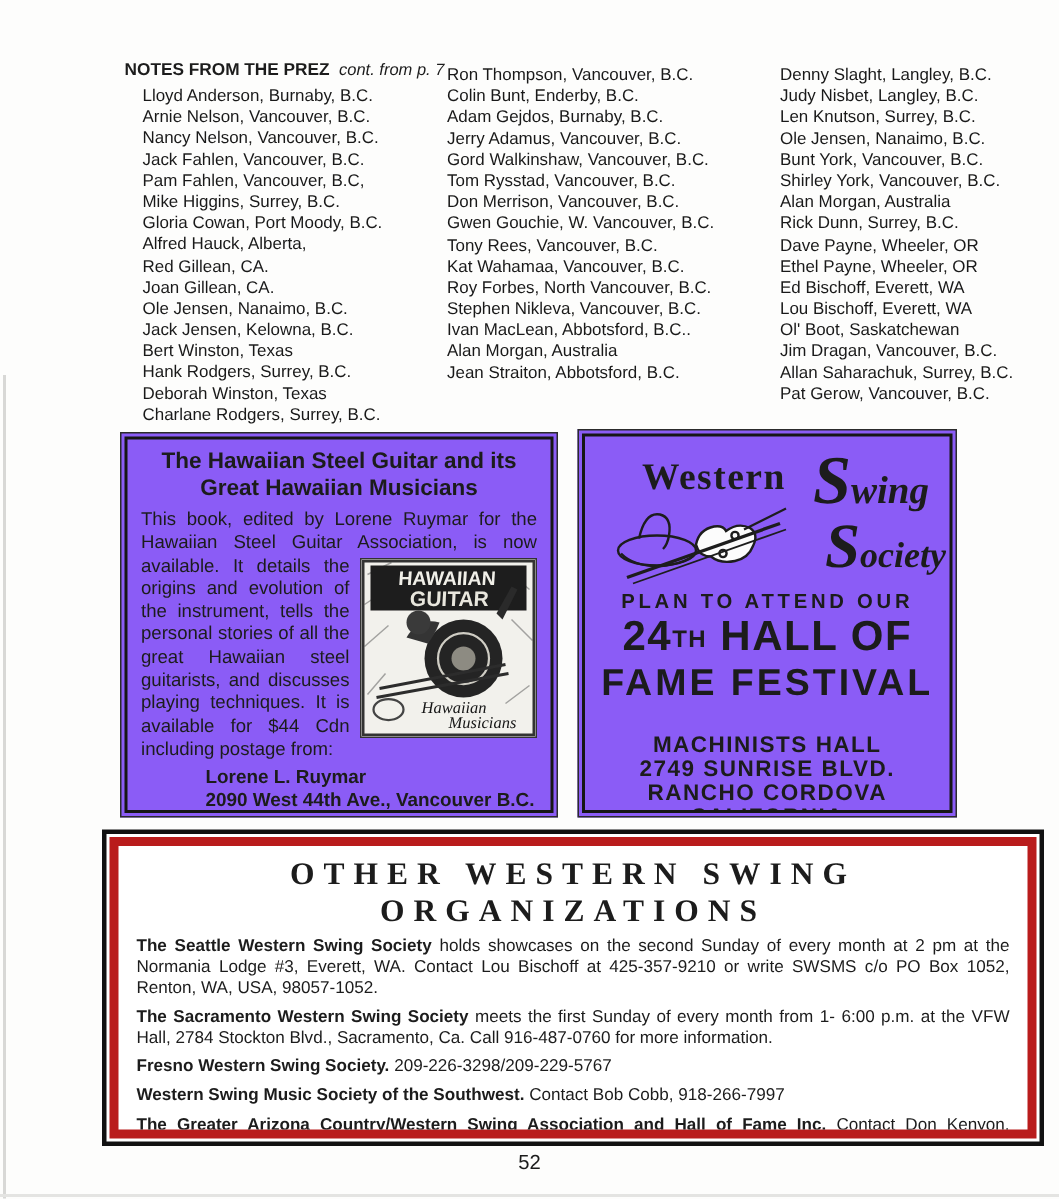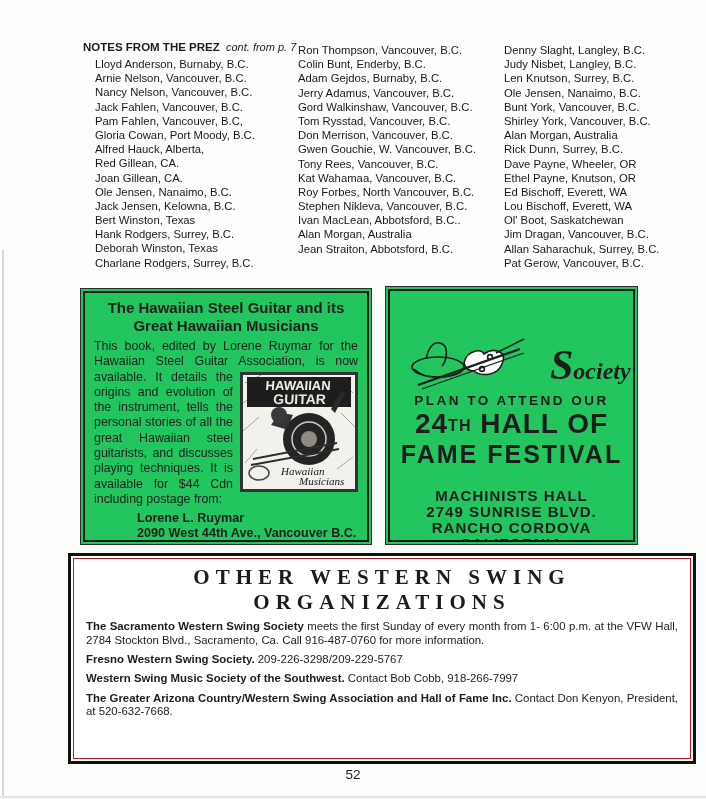--- a/index.html
+++ b/index.html
@@ -11,25 +11,25 @@
   }
   .scan-edge-left{position:absolute;left:2px;top:250px;width:2px;height:549px;background:#d8d8d6;}
   .scan-edge-bottom{position:absolute;left:0;top:796px;width:706px;height:2px;background:#e4e4e2;}
 
   
   .notes-header{position:absolute;left:83px;top:41px;font-size:11.5px;font-weight:bold;white-space:nowrap;}
   .notes-header .cont{font-weight:normal;font-style:italic;font-size:11px;}
   .name-col{position:absolute;font-size:11.3px;line-height:14.2px;white-space:nowrap;font-weight:500;color:#191919;}
   .col1{left:95px;top:57px;}
   .col2{left:298px;top:43px;}
-  .col3{left:504px;top:43px;}
+  .col3{left:520px;top:43px;}
   .name-line{height:14.2px;}
 
   
-  .dbox{position:absolute;background:#22c55e;border:1.5px solid #2b2b2b;padding:2px;box-sizing:border-box;}
+  .dbox{position:absolute;background:#8b5cf6;border:1.5px solid #2b2b2b;padding:2px;box-sizing:border-box;}
   .dbox-inner{border:2.5px solid #161616;height:100%;box-sizing:border-box;overflow:hidden;}
 
   
   .hawaiian{left:80px;top:288px;width:292px;height:257px;}
   .hawaiian .title{font-weight:bold;font-size:15px;line-height:18px;text-align:center;margin:6px 8px 4px;}
   .hawaiian .body{font-size:12.4px;line-height:15.3px;text-align:justify;margin:2px 9px 0;}
   .book-cover{float:right;width:116px;height:118px;margin:2px 0 2px 7px;border:1.5px solid #333;background:#f4f3f0;}
   .contact{font-weight:bold;font-size:12.6px;line-height:15px;margin:4px 0 0 52px;white-space:nowrap;}
 
   
@@ -43,21 +43,21 @@
   .script::first-letter{font-size:1.75em;}
   .hat-fiddle{position:absolute;left:8px;top:32px;}
   .plan{font-weight:bold;font-size:13.5px;letter-spacing:2.5px;margin-top:0;}
   .hof{font-weight:bold;font-size:28px;letter-spacing:1px;line-height:30px;margin-top:1px;}
   .hof .th{font-size:16px;vertical-align:2px;}
   .fame{font-weight:bold;font-size:25px;letter-spacing:2px;line-height:27px;}
   .venue{font-weight:bold;font-size:15px;line-height:16px;letter-spacing:1px;margin-top:20px;}
 
   
   .orgs{left:68px;top:553px;width:628px;height:211px;background:#fff;border:3.5px solid #111;padding:2px;position:absolute;box-sizing:border-box;}
-  .orgs-inner{border:1px solid #b91c1c;height:100%;box-sizing:border-box;padding:4px 12px 0;overflow:hidden;}
+  .orgs-inner{border:6px solid #b91c1c;height:100%;box-sizing:border-box;padding:4px 12px 0;overflow:hidden;}
   .orgs-title{font-family:"Liberation Serif","DejaVu Serif",serif;font-weight:bold;font-size:21px;letter-spacing:6px;text-align:center;margin:2px 0 5px;}
   .org-entry{font-size:11.4px;line-height:13.8px;text-align:justify;margin:0 0 5.5px;}
   .org-entry b{font-weight:bold;}
 
   .page-num{position:absolute;left:0;top:767px;width:706px;text-align:center;font-size:13.5px;font-weight:500;}
   svg{display:block;}
 </style>
 </head>
 <body>
 
@@ -67,20 +67,21 @@
 <div class="notes-header">
   <span>NOTES FROM THE PREZ</span>
   <span class="cont">&nbsp;<span>cont. from p. 7</span></span>
 </div>
 <div class="name-col col1">
     <div class="name-line">Lloyd Anderson, Burnaby, B.C.</div>
     <div class="name-line">Arnie Nelson, Vancouver, B.C.</div>
     <div class="name-line">Nancy Nelson, Vancouver, B.C.</div>
     <div class="name-line">Jack Fahlen, Vancouver, B.C.</div>
     <div class="name-line">Pam Fahlen, Vancouver, B.C,</div>
+    <div class="name-line">Mike Higgins, Surrey, B.C.</div>
     <div class="name-line">Gloria Cowan, Port Moody, B.C.</div>
     <div class="name-line">Alfred Hauck, Alberta,</div>
     <div class="name-line">Red Gillean, CA.</div>
     <div class="name-line">Joan Gillean, CA.</div>
     <div class="name-line">Ole Jensen, Nanaimo, B.C.</div>
     <div class="name-line">Jack Jensen, Kelowna, B.C.</div>
     <div class="name-line">Bert Winston, Texas</div>
     <div class="name-line">Hank Rodgers, Surrey, B.C.</div>
     <div class="name-line">Deborah Winston, Texas</div>
     <div class="name-line">Charlane Rodgers, Surrey, B.C.</div>
@@ -105,21 +106,21 @@
 <div class="name-col col3">
     <div class="name-line">Denny Slaght, Langley, B.C.</div>
     <div class="name-line">Judy Nisbet, Langley, B.C.</div>
     <div class="name-line">Len Knutson, Surrey, B.C.</div>
     <div class="name-line">Ole Jensen, Nanaimo, B.C.</div>
     <div class="name-line">Bunt York, Vancouver, B.C.</div>
     <div class="name-line">Shirley York, Vancouver, B.C.</div>
     <div class="name-line">Alan Morgan, Australia</div>
     <div class="name-line">Rick Dunn, Surrey, B.C.</div>
     <div class="name-line">Dave Payne, Wheeler, OR</div>
-    <div class="name-line">Ethel Payne, Knutson, OR</div>
+    <div class="name-line">Ethel Payne, Wheeler, OR</div>
     <div class="name-line">Ed Bischoff, Everett, WA</div>
     <div class="name-line">Lou Bischoff, Everett, WA</div>
     <div class="name-line">Ol' Boot, Saskatchewan</div>
     <div class="name-line">Jim Dragan, Vancouver, B.C.</div>
     <div class="name-line">Allan Saharachuk, Surrey, B.C.</div>
     <div class="name-line">Pat Gerow, Vancouver, B.C.</div>
   </div>
 
 <div class="dbox hawaiian">
   <div class="dbox-inner">
@@ -158,20 +159,22 @@
       <div>2090 West 44th Ave., Vancouver B.C.</div>
       <div>V6M 2E9  Tel. 604 263-8944</div>
     </div>
   </div>
 </div>
 
 <div class="dbox wss">
   <div class="dbox-inner">
     <div class="inner-pad">
       <div class="logo">
+        <span class="western">Western</span>
+        <span class="script swing">Swing</span>
         <span class="script society">Society</span>
         <span class="hat-fiddle">
           <svg width="130" height="62" viewBox="0 0 130 62" xmlns="http://www.w3.org/2000/svg" fill="none" stroke="#1d1d1d" stroke-width="1.6">
             <path d="M18 30 q4 -18 14 -16 q8 2 6 14 q-1 6 -4 9"></path>
             <ellipse cx="30" cy="38" rx="26" ry="10"></ellipse>
             <path d="M6 40 q10 10 30 8 q14 -2 20 -8"></path>
             <path d="M56 34 q2 -10 12 -12 q6 -1 8 3 q8 -6 16 -2 q6 4 2 12 q-3 8 -12 10 q-10 2 -16 -3 q-8 0 -10 -8 Z" fill="#fcfcfc"></path>
             <circle cx="82" cy="28" r="2.4"></circle>
             <circle cx="74" cy="40" r="2.4"></circle>
             <path d="M88 24 L116 10" stroke-width="1.4"></path>
@@ -193,20 +196,21 @@
         </div>
 
     </div>
   </div>
 </div>
 
 <div class="orgs">
   <div class="orgs-inner">
     <div class="orgs-title">OTHER WESTERN SWING ORGANIZATIONS</div>
     <div>
+        <p class="org-entry"><b>The Seattle Western Swing Society</b><span> holds showcases on the second Sunday of every month at 2 pm at the Normania Lodge #3, Everett, WA.  Contact Lou Bischoff at 425-357-9210 or write SWSMS c/o PO Box 1052, Renton, WA, USA, 98057-1052.</span></p>
         <p class="org-entry"><b>The Sacramento Western Swing Society</b><span> meets the first Sunday of every month from 1- 6:00 p.m. at the VFW Hall, 2784 Stockton Blvd., Sacramento, Ca. Call 916-487-0760 for more information.</span></p>
         <p class="org-entry"><b>Fresno Western Swing Society.</b><span> 209-226-3298/209-229-5767</span></p>
         <p class="org-entry"><b>Western Swing Music Society of the Southwest.</b><span> Contact Bob Cobb, 918-266-7997</span></p>
         <p class="org-entry"><b>The Greater Arizona Country/Western Swing Association and Hall of Fame Inc.</b><span> Contact Don Kenyon, President, at 520-632-7668.</span></p>
       </div>
   </div>
 </div>
 
 <div class="page-num">52</div>
 

